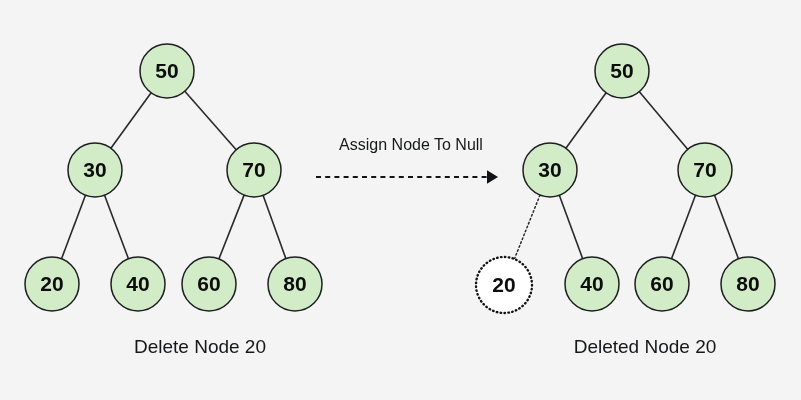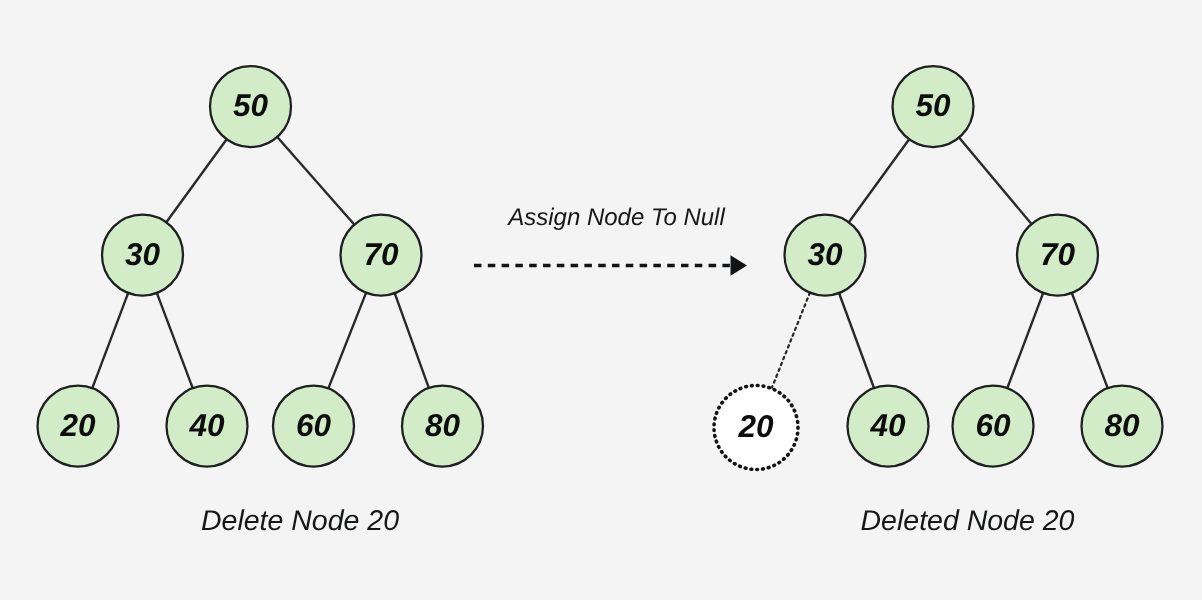--- a/index.html
+++ b/index.html
@@ -11,21 +11,20 @@
     width: 801px;
     height: 400px;
     background: #f4f4f4;
     font-family: "Liberation Sans", sans-serif;
     overflow: hidden;
   }
   #diagram-root {
     position: relative;
     width: 801px;
     height: 400px;
-    font-style: italic;
   }
   svg.diagram-canvas {
     display: block;
     width: 801px;
     height: 400px;
   }
   .edge-line {
     stroke: #27292b;
     stroke-width: 1.6;
     fill: none;

